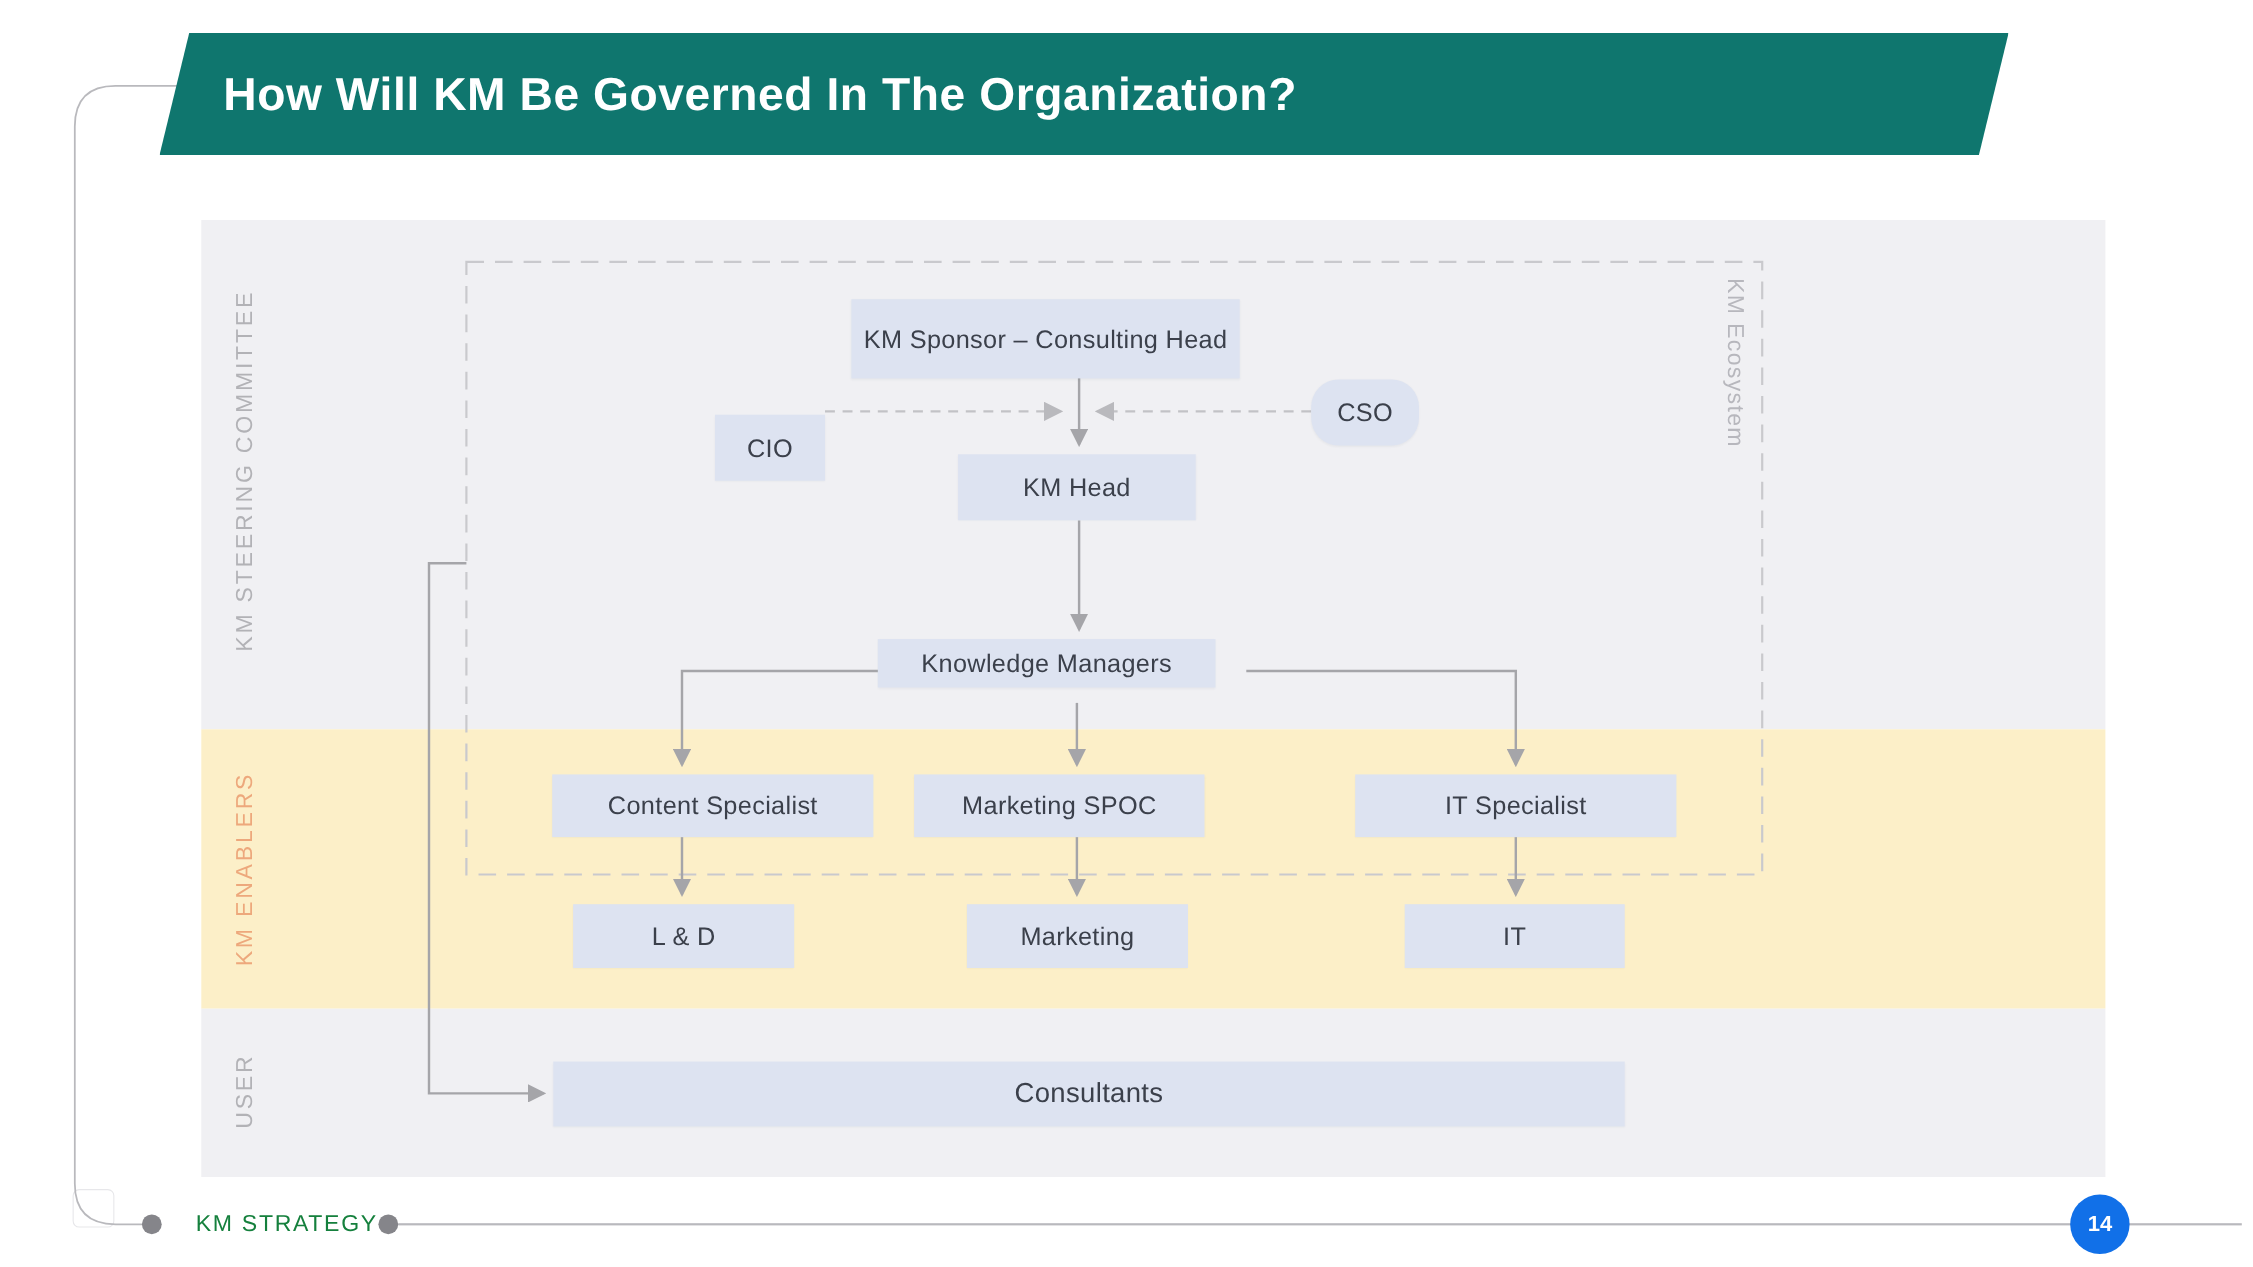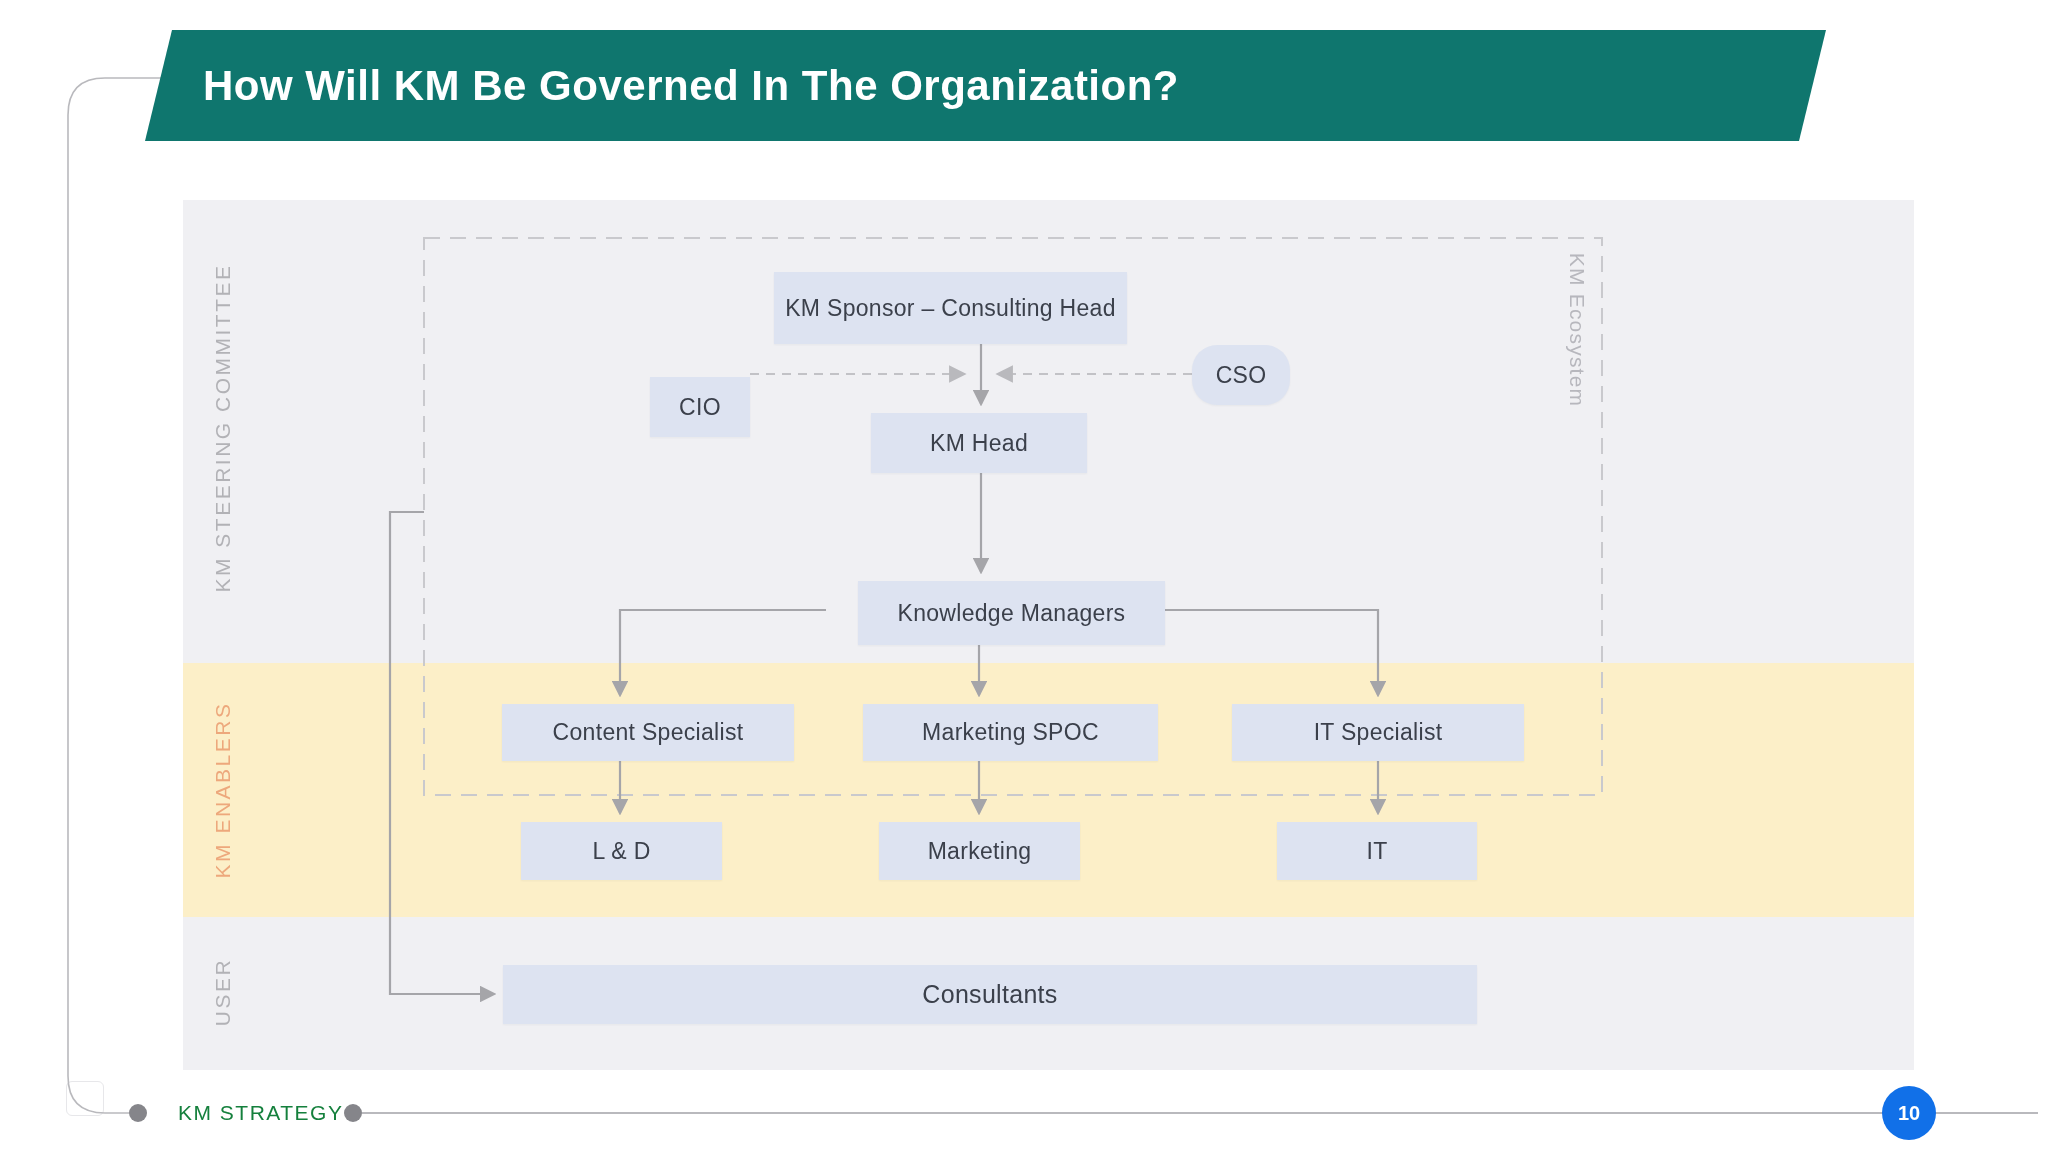--- a/index.html
+++ b/index.html
@@ -98,26 +98,26 @@
   <path d="M979 761 V813" fill="none" stroke="#a5a5a9" stroke-width="2.2" marker-end="url(#arrSolid)"></path>
   <path d="M1378 761 V813" fill="none" stroke="#a5a5a9" stroke-width="2.2" marker-end="url(#arrSolid)"></path>
 
   <path d="M424 512 H390 V994 H494" fill="none" stroke="#a5a5a9" stroke-width="2.2" marker-end="url(#arrSolid)"></path>
 </svg>
 
 <div class="node" style="left:774px;top:272px;width:353px;height:72px;">KM Sponsor – Consulting Head</div>
 <div class="node" style="left:650px;top:345px;width:100px;height:60px;margin-top:32px;">CIO</div>
 <div class="node" style="left:1192px;top:345px;width:98px;height:60px;border-radius:25px;">CSO</div>
 <div class="node" style="left:871px;top:413px;width:216px;height:60px;">KM Head</div>
-<div class="node" style="left:858px;top:581px;width:307px;height:64px;">Knowledge Managers</div>
+<div class="node" style="left:798px;top:581px;width:307px;height:44px;">Knowledge Managers</div>
 <div class="node" style="left:474px;top:704px;width:292px;height:57px;margin-left:28px;">Content Specialist</div>
-<div class="node" style="left:863px;top:704px;width:295px;height:57px;">Marketing SPOC</div>
+<div class="node" style="left:831px;top:704px;width:264px;height:57px;">Marketing SPOC</div>
 <div class="node" style="left:1232px;top:704px;width:292px;height:57px;">IT Specialist</div>
 <div class="node" style="left:521px;top:822px;width:201px;height:58px;">L &amp; D</div>
 <div class="node" style="left:879px;top:822px;width:201px;height:58px;">Marketing</div>
 <div class="node" style="left:1277px;top:822px;width:200px;height:58px;">IT</div>
 <div class="node big" style="left:503px;top:965px;width:974px;height:59px;">Consultants</div>
 
 <div class="dot" style="left:129px;top:1104px;"></div>
 <div class="footer-label">KM STRATEGY</div>
 <div class="dot" style="left:344px;top:1104px;"></div>
 <div class="footer-line" style="left:362px;width:1676px;"></div>
-<div class="page-circle">10</div>
+<div class="page-circle">14</div>
 
 </body></html>

